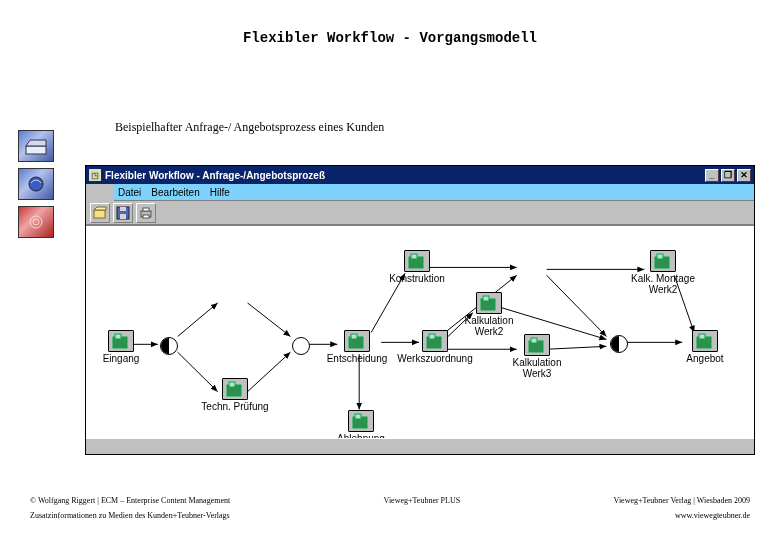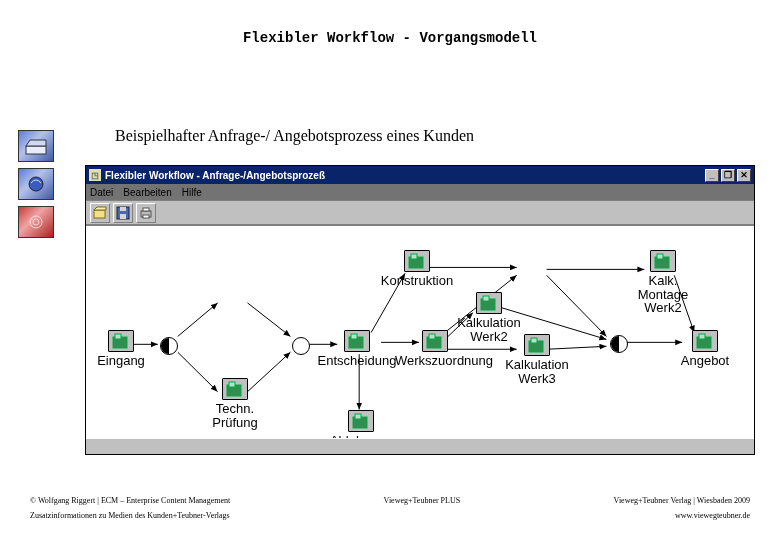--- a/index.html
+++ b/index.html
@@ -17,22 +17,21 @@
     left: 0; right: 0;
     text-align: center;
     font-weight: bold;
     font-size: 14px;
     font-family: Liberation Mono, monospace;
   }
   .subtitle {
     position: absolute;
     top: 120px;
     left: 115px;
-    font-size: 16px;
-    margin-top: 7px;
+    font-size: 12px;
   }
   .thumbs {
     position: absolute;
     left: 18px;
     top: 130px;
     width: 36px;
     display: flex;
     flex-direction: column;
     gap: 6px;
   }
@@ -85,27 +84,28 @@
     border-right-color:#404040;
     border-bottom-color:#404040;
     margin-left: 2px;
     font-size: 9px;
     color:#000;
     display:flex;align-items:center;justify-content:center;
     line-height:1;
   }
   .menubar {
     height: 17px;
-    background: #737373;
+    background: #7dd3fc;
     font-size: 10px;
     display:flex;
     align-items:center;
     padding: 0 4px;
     gap: 10px;
     border-bottom:1px solid #808080;
+    margin-left:28px;
   }
   .menuitem { color:#000; }
   .toolbar {
     height: 24px;
     background: #c0c0c0;
     border-bottom:1px solid #808080;
     display:flex;
     align-items:center;
     padding: 0 4px;
     gap: 3px;
@@ -131,21 +131,21 @@
     background:#c0c0c0;
     border-top:1px solid #fff;
   }
 
   .node {
     position:absolute;
     width:62px;
     display:flex;
     flex-direction:column;
     align-items:center;
-    font-size:13px;
+    font-size:10px;
     font-family: Tahoma, sans-serif;
     color:#000;
   }
   .node .nicon {
     width:26px;height:22px;
     border:1px solid #000;
     background:#c0c0c0;
     display:flex;align-items:center;justify-content:center;
     border-radius:1px;
     margin-bottom:2px;

